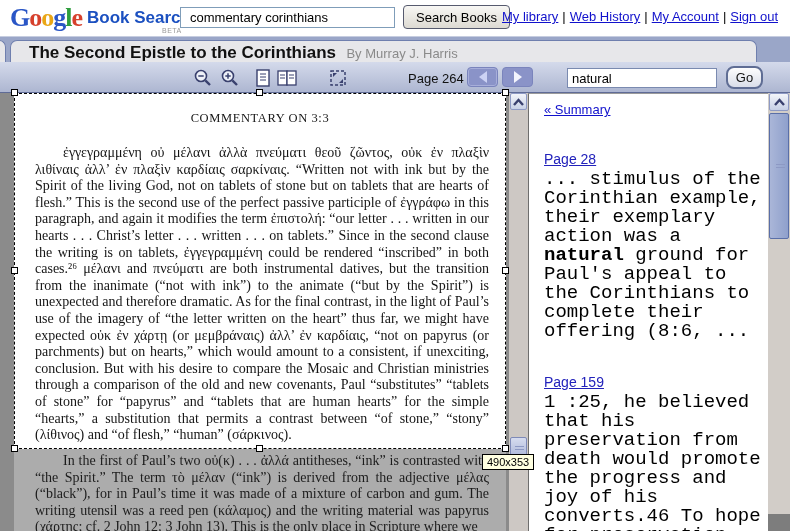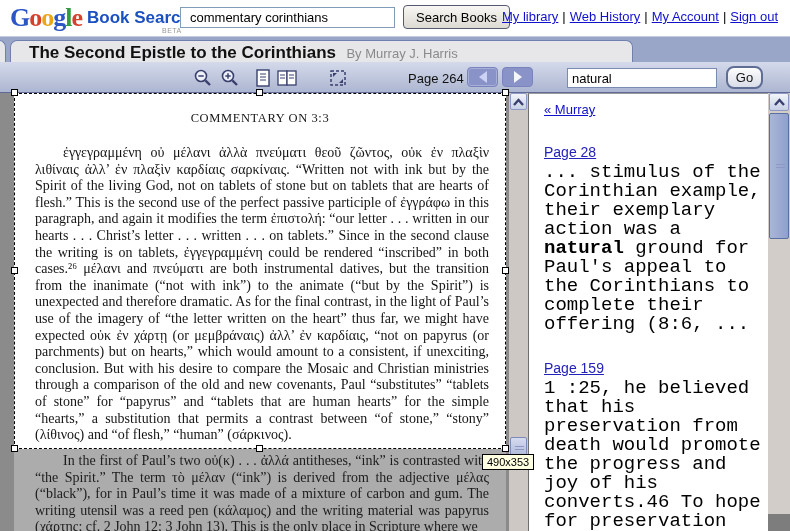--- a/index.html
+++ b/index.html
@@ -20,21 +20,21 @@
                   background:linear-gradient(#f8f7f4,#dddad2); border:1px solid #565a6e; border-radius:4px; color:#000; }
   .header-links { position:absolute; right:12px; top:9px; font-size:13px; color:#000; white-space:nowrap; }
   .header-links a { color:#1111cc; text-decoration:underline; }
   .hl-sep { color:#000; margin:0 4px; }
 
   
   .title-bar { position:absolute; left:0; top:36px; width:790px; height:26px; background:#9aa6c8;
                border-top:1px solid #c6cde0; }
   .tab-sliver { position:absolute; left:-10px; top:3px; width:16px; height:23px; background:#e7e7ea;
                 border:1px solid #6f7fae; border-bottom:none; border-radius:0 7px 0 0; }
-  .title-tab { position:absolute; left:10px; top:3px; width:623px; height:23px; background:#e7e7ea;
+  .title-tab { position:absolute; left:10px; top:3px; width:747px; height:23px; background:#e7e7ea;
                border:1px solid #6f7fae; border-bottom:none; border-radius:7px 7px 0 0;
                padding:2px 0 0 18px; white-space:nowrap; overflow:hidden; }
   .book-title { display:inline; font-size:17px; font-weight:bold; color:#111; }
   .book-author { display:inline; font-size:13px; color:#8a8a8a; margin-left:6px; }
 
   
   .toolbar { position:absolute; left:0; top:62px; width:790px; height:31px;
              background:linear-gradient(#d4daeb,#adb6d1); border-bottom:1px solid #5f6b96; }
   .tb-icon { position:absolute; top:6px; width:20px; height:20px; cursor:pointer; }
   .pos-zo{left:193px;} .pos-zi{left:220px;} .pos-1p{left:253px;} .pos-2p{left:276px;} .pos-fs{left:328px;}
@@ -79,21 +79,21 @@
             display:flex; align-items:center; justify-content:center; }
   .v-thumb { position:absolute; left:1px; top:344px; width:17px; height:22px;
              background:linear-gradient(#d6dcef,#a9b4d8); border:1px solid #7e8ab8; border-radius:2px; }
   .ribs { position:absolute; left:4px; top:8px; width:9px; height:6px;
           background:repeating-linear-gradient(#8d99c4 0 1px, transparent 1px 3px); }
 
   
   .sidebar { position:absolute; left:528px; top:93px; width:240px; height:438px; background:#fff;
              border-left:1px solid #6e6e6e; border-top:1px solid #9a9a9a; padding:6px 0 0 15px; overflow:hidden; }
   .summary-link { font-size:13px; color:#1111cc; text-decoration:underline; display:inline-block; }
-  .result { margin-top:25px; width:222px; }
+  .result { margin-top:32px; width:222px; }
   .result-page-link { font-size:14px; color:#2222bb; text-decoration:underline; display:inline-block; margin-bottom:3px; }
   .result-snippet { font-size:19px; line-height:19px; color:#000000;font-family:Liberation Mono, monospace; }
   .result-snippet b { font-weight:bold; }
 
   .side-scrollbar { position:absolute; left:768px; top:93px; width:22px; height:438px; background:#d2cdc8; }
   .side-up { position:absolute; left:1px; top:0; width:20px; height:18px;
              background:linear-gradient(#f3f5fa,#c7d0e6); border:1px solid #8d99c4; border-radius:2px;
              display:flex; align-items:center; justify-content:center; }
   .side-thumb { position:absolute; left:1px; top:20px; width:20px; height:126px;
                 background:linear-gradient(90deg,#aab6d8,#8fa0cc); border:1px solid #5a6fa8; border-radius:2px; }
@@ -203,21 +203,21 @@
             <polyline points="2,8 6.5,3 11,8" fill="none" stroke="#39406e" stroke-width="2.4"></polyline>
           </svg>
       </div>
       <div class="v-thumb">
         <span class="ribs"></span>
       </div>
     </div>
   </div>
 
   <div class="sidebar">
-    <a href="#" class="summary-link">« Murray</a>
+    <a href="#" class="summary-link">« Summary</a>
 
     <div class="result">
       <a href="#" class="result-page-link">Page 28</a>
       <div class="result-snippet"><span>... stimulus of the Corinthian example, their exemplary action was a </span><b>natural</b><span> ground for Paul's appeal to the Corinthians to complete their offering (8:6, ...</span></div>
     </div>
 
 
 
     <div class="result">
       <a href="#" class="result-page-link">Page 159</a>

